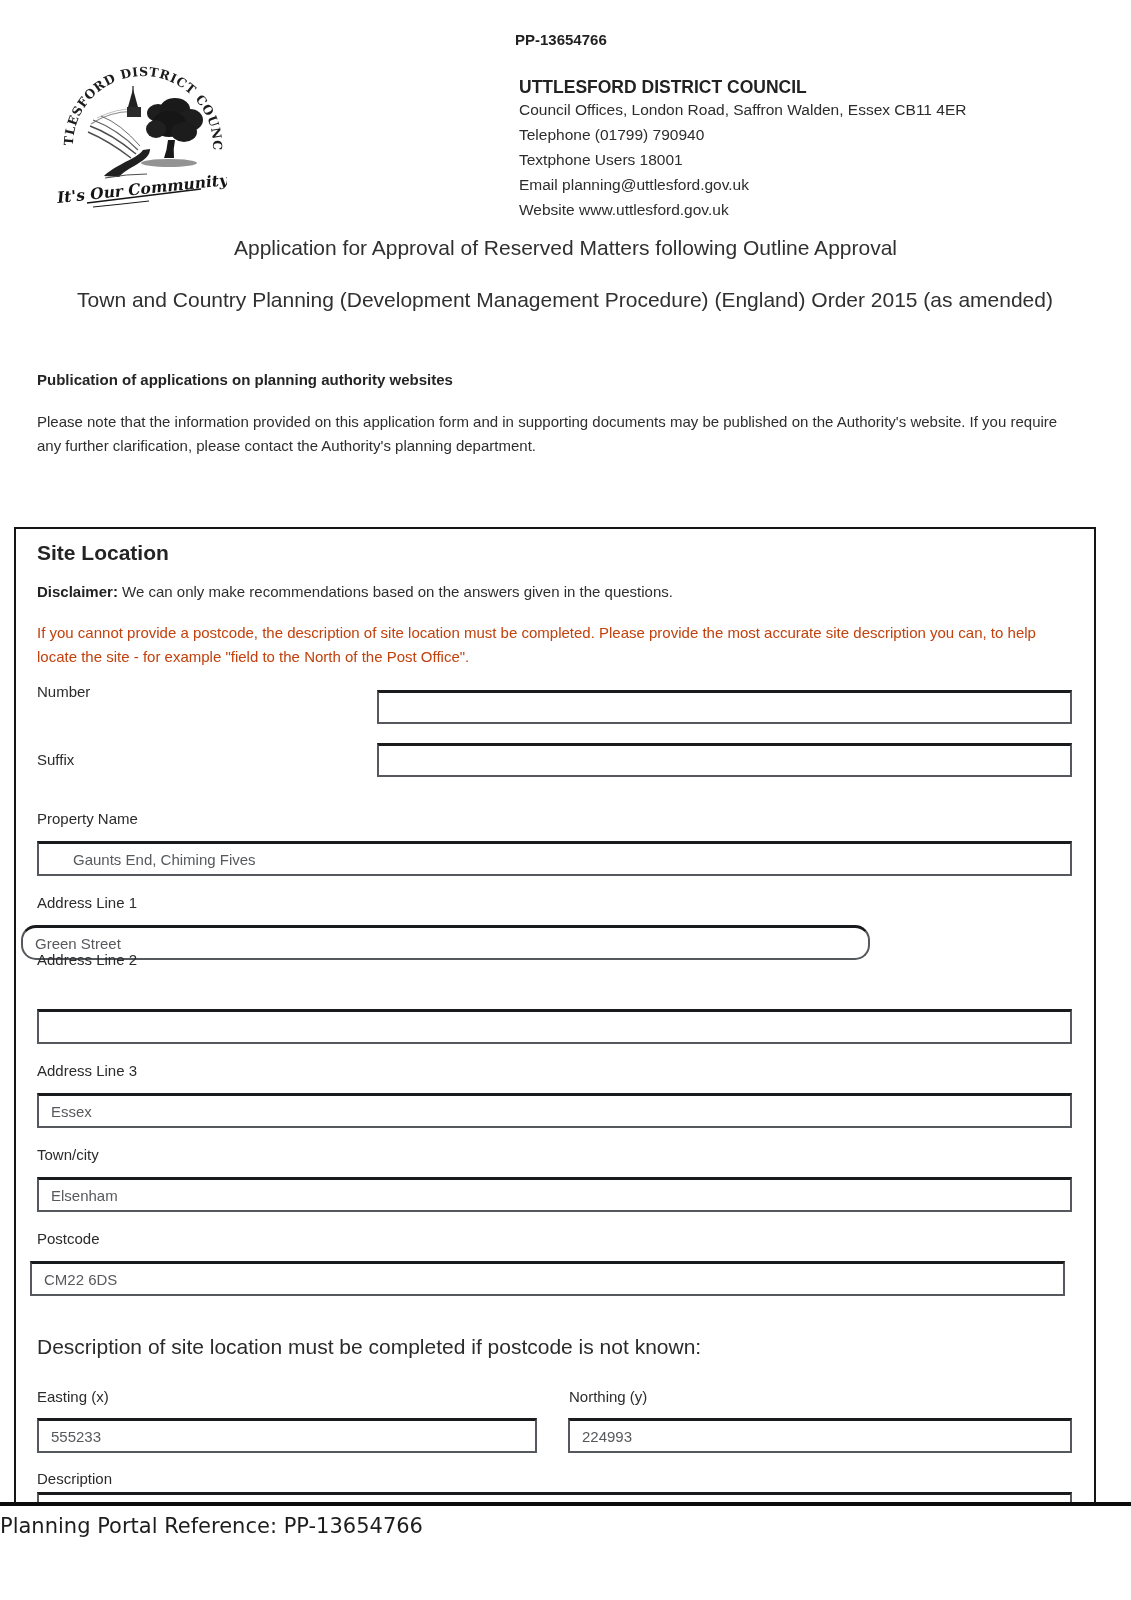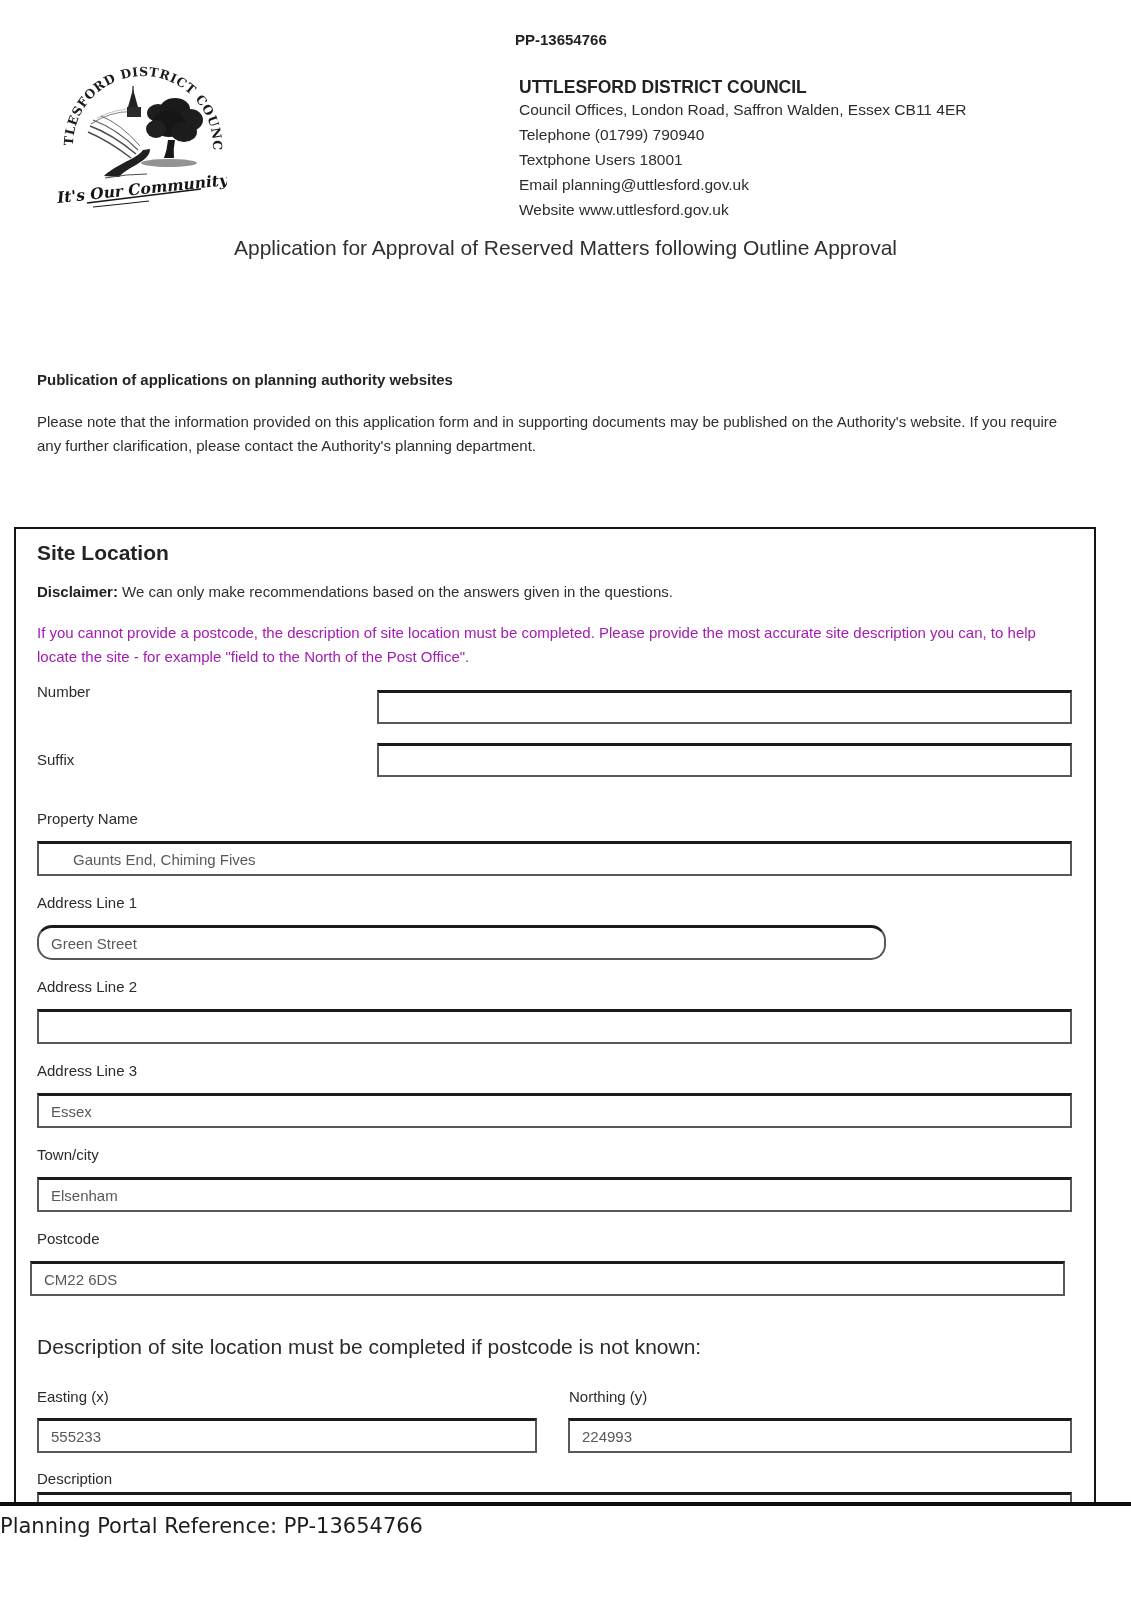--- a/index.html
+++ b/index.html
@@ -23,21 +23,21 @@
   .pub-body{width:1030px;font-size:15px;line-height:24px;color:#2e2e2e;}
   
   .section-box{
     left:14px;top:527px;width:1082px;height:975px;
     border:2px solid #151515;border-bottom:none;
     box-sizing:border-box;overflow:hidden;background:#fff;
   }
   .section-title{font-size:21px;font-weight:bold;color:#242424;}
   .disclaimer{font-size:15px;color:#2e2e2e;}
   .disclaimer b{color:#222;}
-  .intro{width:1030px;font-size:15px;line-height:24px;color:#a21caf;}
+  .intro{width:1030px;font-size:15px;line-height:24px;color:#c2410c;}
   .field-label{font-size:15px;color:#2b2b2b;}
   .row-label{height:34px;line-height:34px;font-size:15px;color:#2b2b2b;}
   .tin{
     position:absolute;box-sizing:border-box;
     background:#ffffff;
     border:2px solid #55585c;
     border-top:3px solid #1a1b1d;
     font-family:"Liberation Sans",sans-serif;
     font-size:15px;color:#57595d;
     padding:0 12px;outline:none;
@@ -100,20 +100,21 @@
   <div class="abs council-name" style="left:519px;top:77px;">UTTLESFORD DISTRICT COUNCIL</div>
   <div class="abs council-lines" style="left:519px;top:97px;">
     <div>Council Offices, London Road, Saffron Walden, Essex CB11 4ER</div>
     <div>Telephone (01799) 790940</div>
     <div>Textphone Users 18001</div>
     <div>Email planning@uttlesford.gov.uk</div>
     <div>Website www.uttlesford.gov.uk</div>
   </div>
 
   <div class="abs title-main" style="left:0;top:236px;">Application for Approval of Reserved Matters following Outline Approval</div>
+  <div class="abs title-sub" style="left:65px;top:282px;">Town and Country Planning (Development Management Procedure) (England) Order 2015 (as amended)</div>
 
   <div class="abs pub-head" style="left:37px;top:371px;">Publication of applications on planning authority websites</div>
   <div class="abs pub-body" style="left:37px;top:410px;">Please note that the information provided on this application form and in supporting documents may be published on the Authority's website. If you require any further clarification, please contact the Authority's planning department.</div>
 
   <div class="abs section-box">
 
     <div class="abs section-title" style="left:21px;top:12px;">Site Location</div>
 
     <div class="abs disclaimer" style="left:21px;top:54px;"><b>Disclaimer:</b><span> We can only make recommendations based on the answers given in the questions.</span></div>
 
@@ -122,23 +123,23 @@
     <div class="abs row-label" style="left:21px;top:146px;">Number</div>
     <input class="tin" style="left: 361px; top: 161px; width: 695px; height: 34px;" value="">
 
     <div class="abs row-label" style="left:21px;top:214px;">Suffix</div>
     <input class="tin" style="left: 361px; top: 214px; width: 695px; height: 34px;" value="">
 
     <div class="abs field-label" style="left:21px;top:281px;">Property Name</div>
     <input class="tin" style="left: 21px; top: 312px; width: 1035px; height: 35px; padding-left: 34px;" value="Gaunts End, Chiming Fives">
 
     <div class="abs field-label" style="left:21px;top:365px;">Address Line 1</div>
-    <input class="tin" style="left: 21px; top: 396px; width: 849px; height: 35px; border-radius: 15px;" value="Green Street">
+    <input class="tin" style="left: 5px; top: 396px; width: 849px; height: 35px; border-radius: 15px;" value="Green Street">
 
-    <div class="abs field-label" style="left:21px;top:449px;">Address Line 2</div>
+    <div class="abs field-label" style="left:21px;top:422px;">Address Line 2</div>
     <input class="tin" style="left: 21px; top: 480px; width: 1035px; height: 35px;" value="">
 
     <div class="abs field-label" style="left:21px;top:533px;">Address Line 3</div>
     <input class="tin" style="left: 21px; top: 564px; width: 1035px; height: 35px;" value="Essex">
 
     <div class="abs field-label" style="left:21px;top:617px;">Town/city</div>
     <input class="tin" style="left: 21px; top: 648px; width: 1035px; height: 35px;" value="Elsenham">
 
     <div class="abs field-label" style="left:21px;top:701px;">Postcode</div>
     <input class="tin" style="left: 14px; top: 732px; width: 1035px; height: 35px;" value="CM22 6DS">

